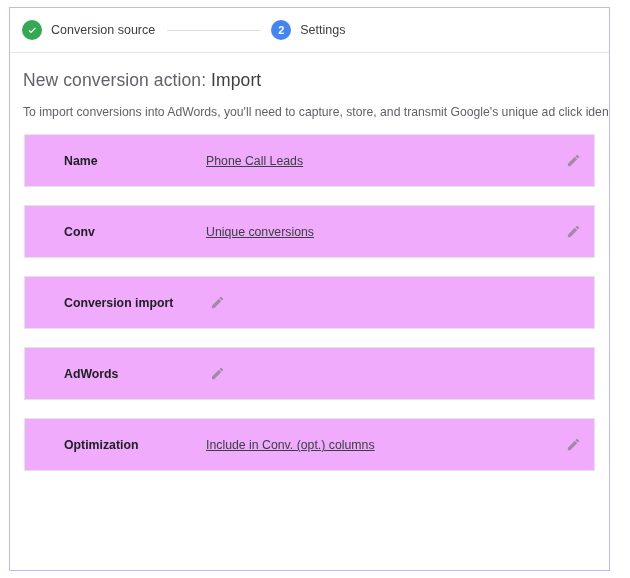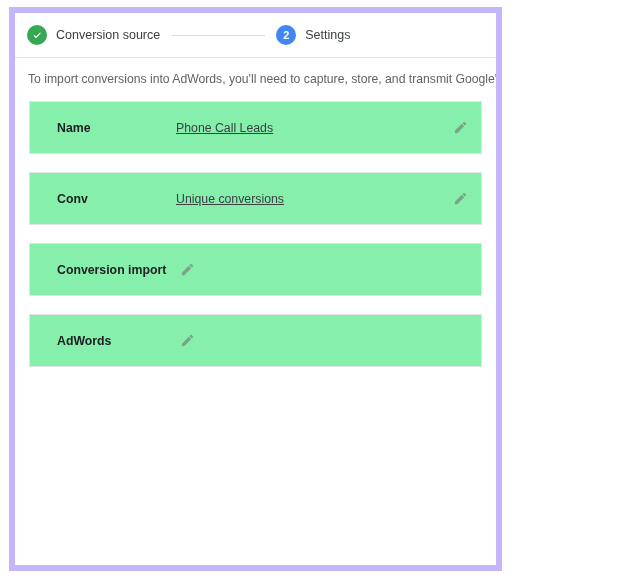--- a/index.html
+++ b/index.html
@@ -13,24 +13,24 @@
     font-family: "Liberation Sans", sans-serif;
     -webkit-font-smoothing: antialiased;
     overflow: hidden;
   }
 
   
   .panel {
     position: absolute;
     left: 9px;
     top: 7px;
-    width: 493px;
+    width: 601px;
     height: 564px;
     box-sizing: border-box;
-    border: 6px solid #c4b5fd;
+    border: 1px solid #c4b5fd;
     background: #ffffff;
     overflow: hidden;
   }
 
   
   .stepper {
     height: 45px;
     box-sizing: border-box;
     display: flex;
     align-items: center;
@@ -102,25 +102,26 @@
   }
 
   
   .cards {
     padding: 14px 14px 0 14px;
   }
   .card {
     box-sizing: border-box;
     height: 53px;
     border: 1px solid #e4e4e4;
-    background: #86efac;
+    background: #f0abfc;
     display: flex;
     align-items: center;
     margin-bottom: 18px;
-    padding: 0 10px 0 27px;
+    padding: 0 10px 0 39px;
+    gap: 23px;
   }
   .card-label {
     font-size: 12.3px;
     font-weight: bold;
     color: #202124;
     flex: 0 0 119px;
     white-space: nowrap;
   }
   .card-value {
     font-size: 12.3px;
@@ -164,20 +165,21 @@
       <span class="step-badge current">
         <span class="num">2</span>
       </span>
       <span class="step-label">Settings</span>
     </div>
 
   </div>
 
   <div class="content">
 
+    <h1 class="page-title"><span>New conversion action: </span><span class="strong">Import</span></h1>
 
     <div class="page-desc"><span>To import conversions into AdWords, you'll need to capture, store, and transmit Google's unique ad click identifier (GCLID). </span></div>
 
     <div class="cards">
 
       <div class="card">
         <div class="card-label">Name</div>
         <div class="card-value">Phone Call Leads</div>
         <div class="edit-btn">
           <svg width="15" height="15" viewBox="0 0 24 24" aria-hidden="true">
@@ -208,16 +210,25 @@
 
       <div class="card">
         <div class="card-label">AdWords</div>
         <div class="edit-btn">
           <svg width="15" height="15" viewBox="0 0 24 24" aria-hidden="true">
             <path fill="#757575" d="M3 17.25V21h3.75L17.81 9.94l-3.75-3.75L3 17.25zM20.71 7.04a1 1 0 0 0 0-1.41l-2.34-2.34a1 1 0 0 0-1.41 0l-1.83 1.83 3.75 3.75 1.83-1.83z"></path>
           </svg>
         </div>
       </div>
 
+      <div class="card">
+        <div class="card-label">Optimization</div>
+        <div class="card-value">Include in Conv. (opt.) columns</div>
+        <div class="edit-btn">
+          <svg width="15" height="15" viewBox="0 0 24 24" aria-hidden="true">
+            <path fill="#757575" d="M3 17.25V21h3.75L17.81 9.94l-3.75-3.75L3 17.25zM20.71 7.04a1 1 0 0 0 0-1.41l-2.34-2.34a1 1 0 0 0-1.41 0l-1.83 1.83 3.75 3.75 1.83-1.83z"></path>
+          </svg>
+        </div>
+      </div>
 
     </div>
   </div>
 </div>
 
 </body></html>

